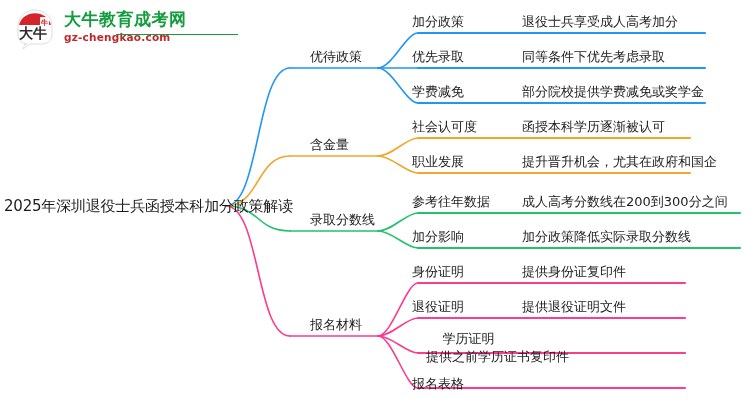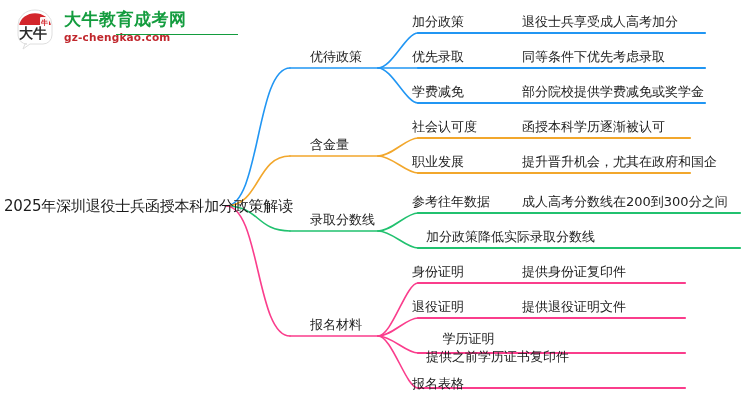--- a/index.html
+++ b/index.html
@@ -196,20 +196,21 @@
         <span class="l2-desc">提升晋升机会，尤其在政府和国企</span>
       </div>
       <div class="l1-node" style="left: 310px; top: 209px;">
         <span>录取分数线</span>
       </div>
       <div class="l2-row" style="left: 412px; top: 190px;">
         <span class="l2-label">参考往年数据</span>
         <span class="l2-desc">成人高考分数线在200到300分之间</span>
       </div>
       <div class="l2-row" style="left: 412px; top: 225px;">
+        <span class="l2-label">加分影响</span>
         <span class="l2-desc">加分政策降低实际录取分数线</span>
       </div>
       <div class="l1-node" style="left: 310px; top: 314px;">
         <span>报名材料</span>
       </div>
       <div class="l2-row" style="left: 412px; top: 260px;">
         <span class="l2-label">身份证明</span>
         <span class="l2-desc">提供身份证复印件</span>
       </div>
       <div class="l2-row" style="left: 412px; top: 295px;">

